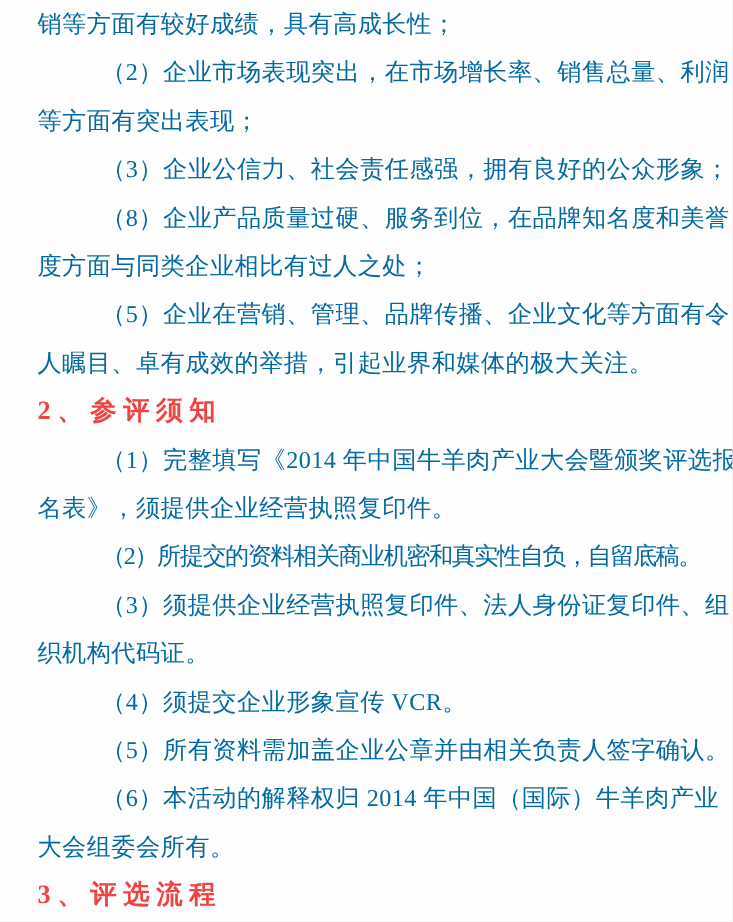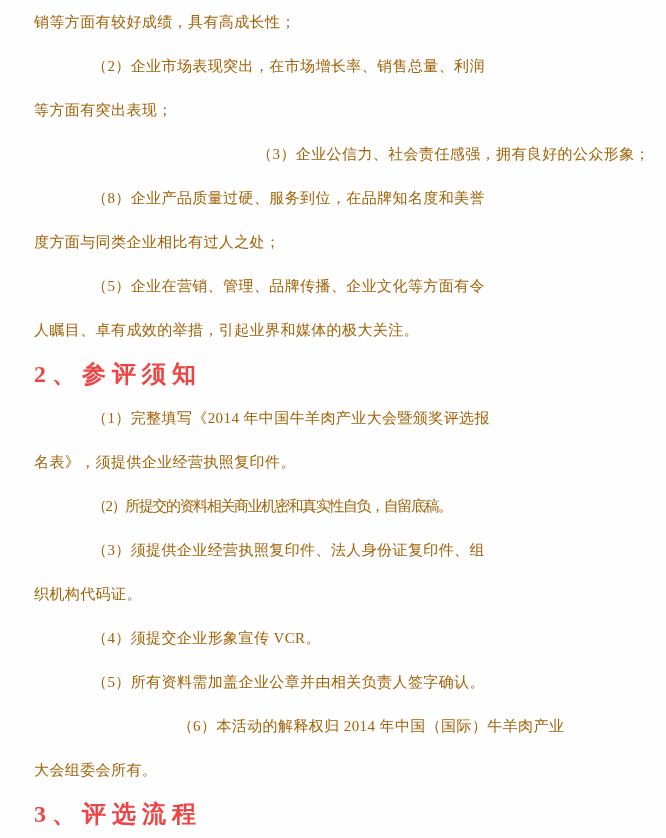--- a/index.html
+++ b/index.html
@@ -13,24 +13,24 @@
     height: 838px;
     margin: 0 auto;
     background: #fefefe;
     overflow: hidden;
     font-family: "Liberation Serif", "DejaVu Serif", serif;
   }
   .line {
     position: absolute;
     left: 34px;
     width: 616px;
-    font-size: 15px;
+    font-size: 22px;
     line-height: 30px;
     white-space: nowrap;
-    color: #a16207;
+    color: #0369a1;
     letter-spacing: 0.4px;
   }
   .line.first {
     text-indent: 58px;
   }
   .line.tight {
     letter-spacing: -1.4px;
   }
   .line.heading {
     font-weight: 700;

